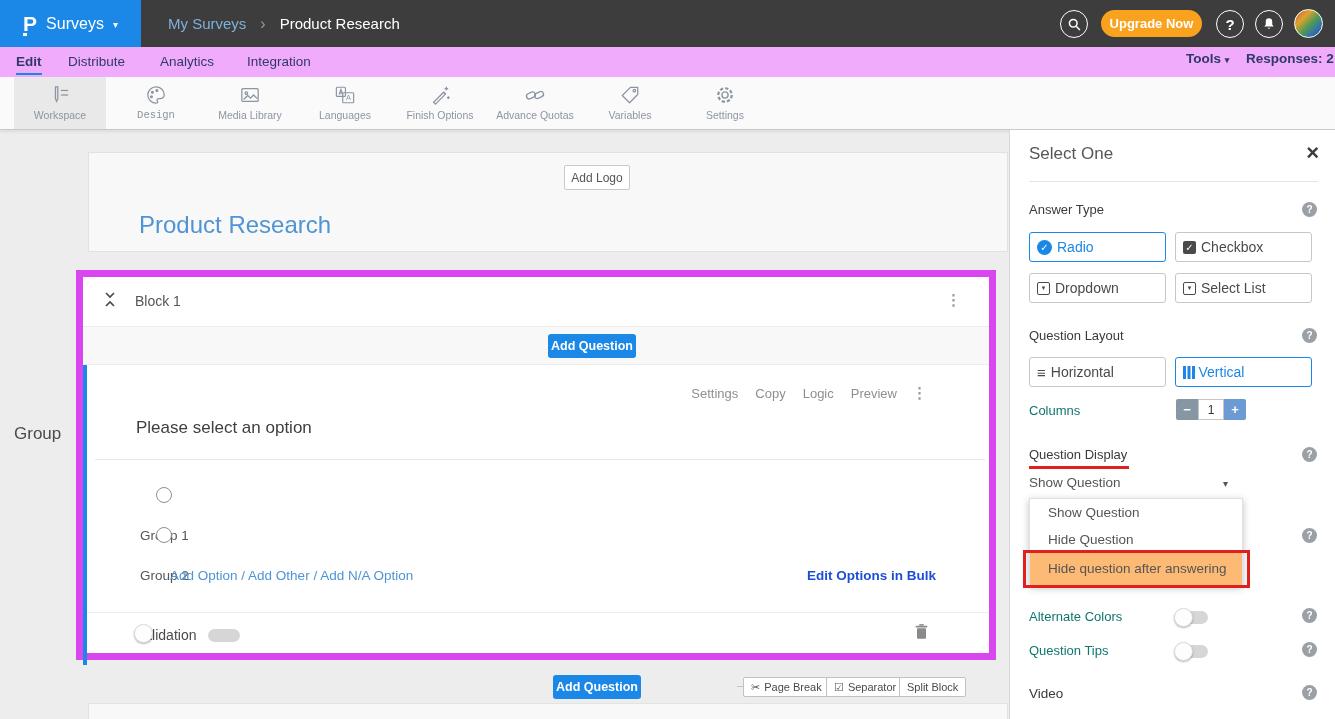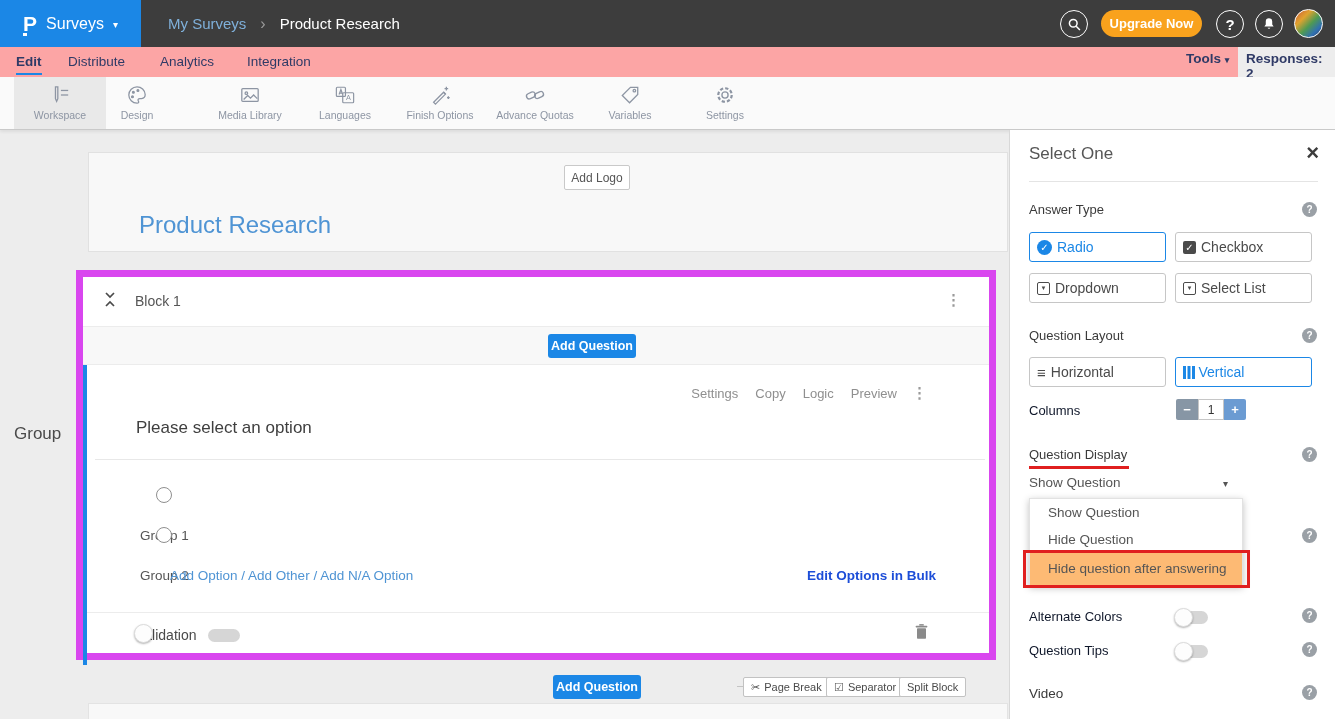--- a/index.html
+++ b/index.html
@@ -23,21 +23,21 @@
   .crumb-cur { color:#fff; }
   .icon-circle { position:absolute; top:10px; width:28px; height:28px; border:1.6px solid #fff;
                  border-radius:50%; display:flex; align-items:center; justify-content:center; cursor:pointer; }
   .upgrade { position:absolute; left:1101px; top:10px; width:101px; height:27px; background:#f9a21d;
              border-radius:14px; color:#fff; font-size:13px; font-weight:bold;
              display:flex; align-items:center; justify-content:center; cursor:pointer; }
   .avatar { position:absolute; left:1294px; top:9px; width:29px; height:29px; border:1.6px solid #fff; border-radius:50%;
             background:linear-gradient(135deg,#c9563b 0%,#e0a22e 30%,#4f9a52 55%,#2f6fb3 78%,#3a3a3a 100%); cursor:pointer;}
   .help-glyph { color:#fff; font-size:15px; font-weight:bold; }
   
-  .navrow { position:absolute; left:0; top:47px; width:1238px; height:30px; background:#fca5a5; }
+  .navrow { position:absolute; left:0; top:47px; width:1335px; height:30px; background:#f0abfc; }
   .tab { position:absolute; top:4px; height:24px; line-height:22px; font-size:13.5px; color:#2f3a66; cursor:pointer; }
   .tab.active { font-weight:bold; border-bottom:2px solid #1b87e6; }
   .tools { position:absolute; left:1186px; top:4px; font-size:13.5px; color:#2f3a66; font-weight:bold; cursor:pointer;}
   .tools .brand-caret{ color:#2f3a66; font-size:9px; }
   .responses { position:absolute; left:1246px; top:4px; font-size:13.5px; color:#2f3a66; font-weight:bold; cursor:pointer;}
   
   .toolbar { position:absolute; left:0; top:77px; width:1335px; height:53px; background:#fafafa;
              border-bottom:1px solid #c9c9c9; box-shadow:0 2px 3px rgba(0,0,0,.07); }
   .titem { position:absolute; top:0; width:92px; height:52px; display:flex; flex-direction:column;
            align-items:center; justify-content:center; gap:4px; cursor:pointer; }
@@ -100,21 +100,21 @@
   .typebtn.sel { border:1.5px solid #1b87e6; color:#1b87e6; }
   .ic-check-circle { width:15px; height:15px; border-radius:50%; background:#1b87e6; color:#fff; font-size:10px;
                      display:flex; align-items:center; justify-content:center; }
   .ic-checkbox { width:13px; height:13px; background:#4a4a4a; color:#fff; font-size:10px; border-radius:2px;
                  display:flex; align-items:center; justify-content:center; }
   .ic-drop { width:13px; height:13px; border:1.5px solid #4a4a4a; border-radius:2px; color:#4a4a4a; font-size:6px;
              display:flex; align-items:center; justify-content:center; }
   .ic-hbars { font-size:15px; font-weight:bold; color:#4a4a4a; line-height:1; }
   .ic-vbars { display:inline-block; width:2.5px; height:13px; background:#1b87e6;
               box-shadow:4.5px 0 0 #1b87e6, 9px 0 0 #1b87e6; margin-right:8px; }
-  .cols-label, .toggle-label { position:absolute; left:19px; font-size:13px; color:#0f172a; }
+  .cols-label, .toggle-label { position:absolute; left:19px; font-size:13px; color:#0f766e; }
   .stepper { position:absolute; left:166px; display:flex; }
   .step-btn { width:22px; height:21px; color:#fff; font-size:13px; font-weight:bold; display:flex; align-items:center;
               justify-content:center; cursor:pointer; }
   .step-minus { background:#8796a5; border-radius:2px 0 0 2px; }
   .step-plus { background:#6b9bd2; border-radius:0 2px 2px 0; }
   .step-val { width:26px; height:21px; background:#fff; border:1px solid #c6c6c6; font-size:12px; color:#333;
               display:flex; align-items:center; justify-content:center; }
   .red-underline { position:absolute; left:19px; top:336px; width:100px; height:3px; background:#e01f1f; }
   .qd-select { position:absolute; left:19px; top:345px; width:210px; height:20px; font-size:13.5px; color:#555; cursor:pointer; }
   .qd-caret { position:absolute; left:213px; top:348px; font-size:10px; color:#555; }
@@ -180,21 +180,21 @@
     <div class="titem active" style="left:14px;">
       <svg width="22" height="20" viewBox="0 0 24 22">
         <g fill="none" stroke="#8d95a3" stroke-width="1.4">
           <path d="M7 2v13l1.3 3 1.3-3V2z"></path>
             <line x1="13" y1="6" x2="21" y2="6"></line>
             <line x1="13" y1="11" x2="21" y2="11"></line>
         </g>
       </svg>
       <span class="lbl">Workspace</span>
     </div>
-    <div class="titem" style="left:91px;">
+    <div class="titem" style="left:110px;font-family:Liberation Mono, monospace;">
       <svg width="22" height="20" viewBox="0 0 24 22">
         <g fill="none" stroke="#8d95a3" stroke-width="1.4">
           <path d="M12 2a9 9 0 1 0 0 18c2 0 2.3-1.4 1.4-2.6-.8-1.1 0-2.4 1.6-2.4H17a4.5 4.5 0 0 0 4-4.5A9 9 0 0 0 12 2z"></path>
           <circle cx="8" cy="8" r="1" fill="#8d95a3"></circle>
             <circle cx="13" cy="6" r="1" fill="#8d95a3"></circle>
             <circle cx="7" cy="13" r="1" fill="#8d95a3"></circle>
         </g>
       </svg>
       <span class="lbl">Design</span>
     </div>

